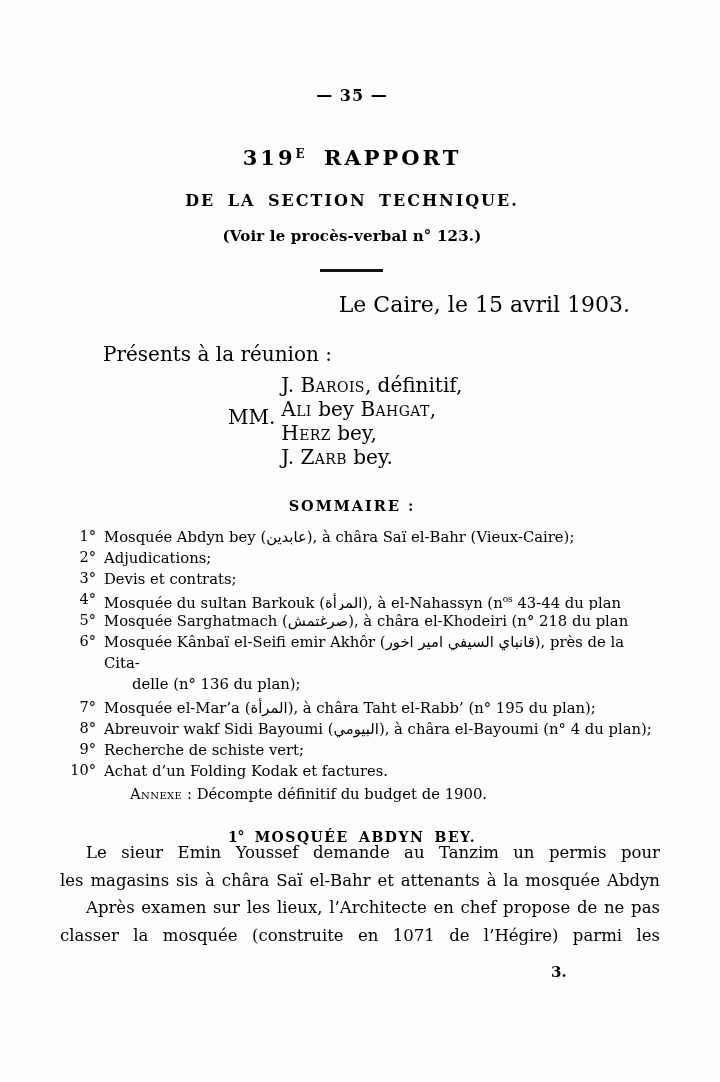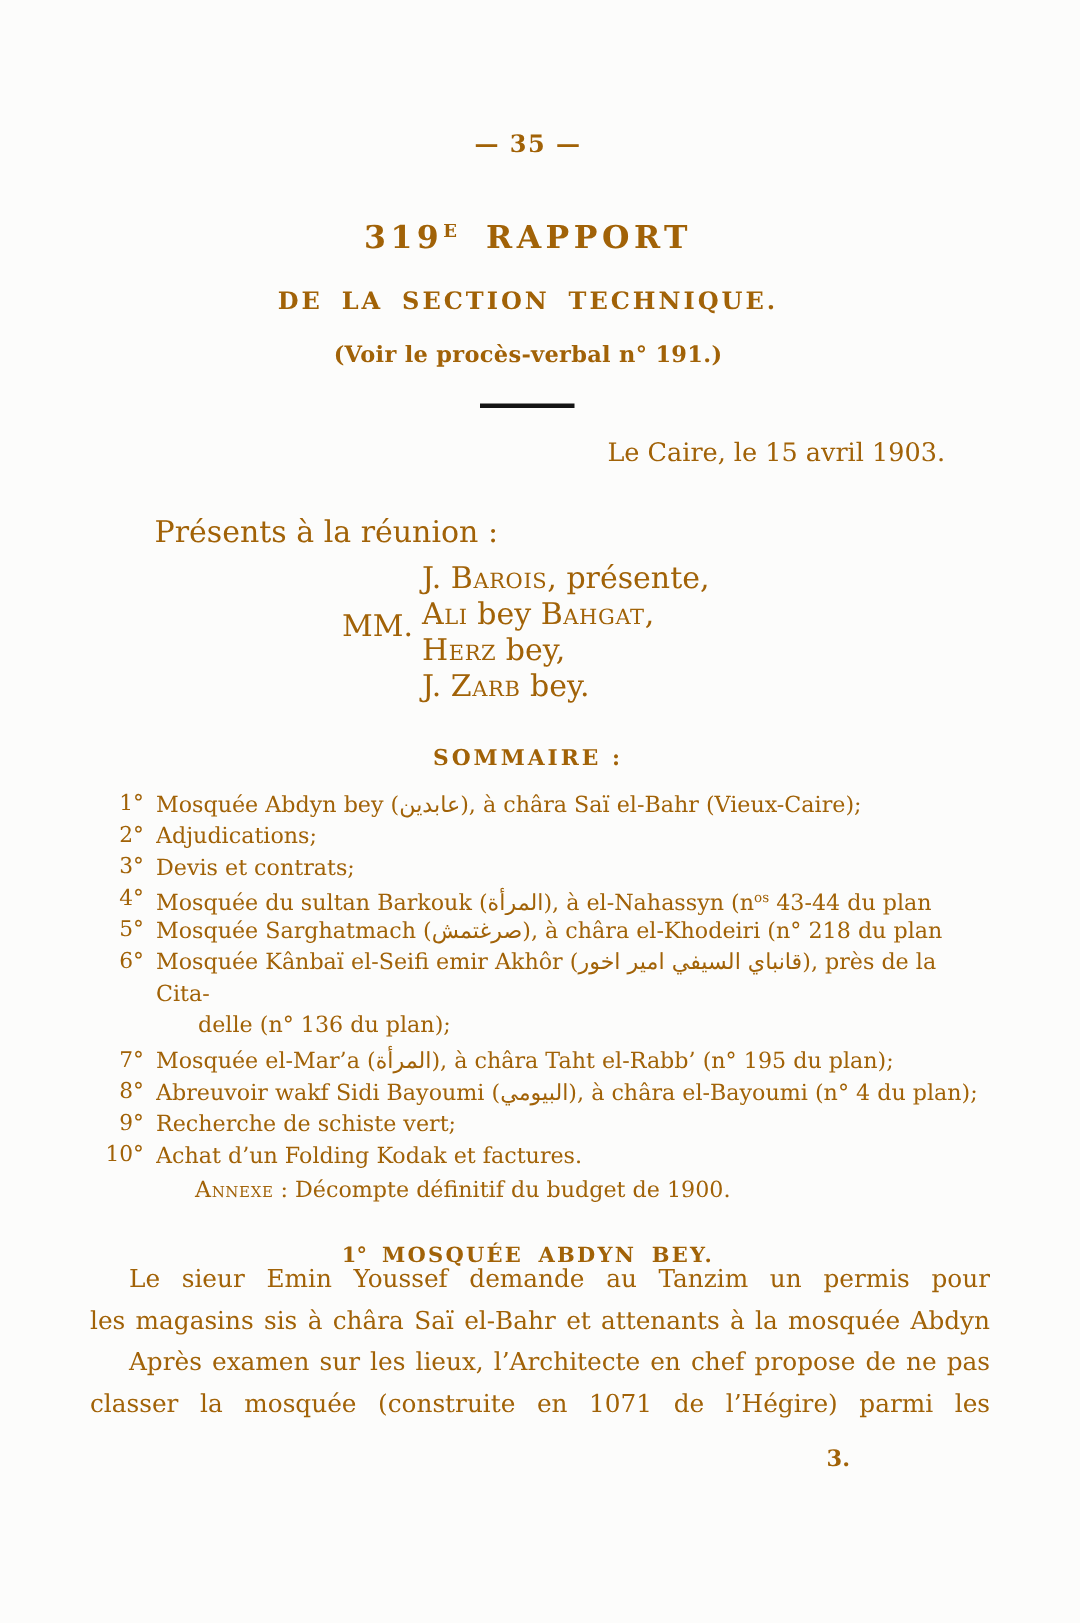--- a/index.html
+++ b/index.html
@@ -2,37 +2,37 @@
 <html><head>
 <meta charset="utf-8">
 <style>
   html,body { margin:0; padding:0; background:#e8e8e6; }
   .page {
     position:relative;
     width:720px; height:1082px;
     margin:0 auto;
     background:#fcfcfb;
     font-family:"DejaVu Serif","DejaVu Sans",serif;
-    color:#a16207;
+    color:#000000;
     overflow:hidden;
   }
   .center-col { position:absolute; left:0; width:704px; text-align:center; }
 
   .page-number { top:86px; font-size:16px; font-weight:bold; letter-spacing:1px; }
 
   .report-title { top:145px; font-size:21px; font-weight:bold; letter-spacing:3px; word-spacing:8px; }
   .report-title .sup { font-size:12px; position:relative; top:-7px; letter-spacing:1px; }
 
   .subtitle { top:191px; font-size:16px; font-weight:bold; letter-spacing:2px; word-spacing:5px; }
 
   .reference { top:227px; font-size:15px; font-weight:600; letter-spacing:0.2px; }
 
   .divider { position:absolute; top:269px; left:320px; width:63px; height:3px; background:#141414; }
 
-  .dateline { position:absolute; top:292px; right:90px; font-size:17px;margin-left:40px; }
+  .dateline { position:absolute; top:292px; right:90px; font-size:22px;margin-left:40px; }
 
   .attendance { position:absolute; top:342px; left:103px; font-size:20px; }
   .attendance-roll { display:flex; margin-top:7px; margin-left:125px; }
   .mm { margin-right:6px; line-height:24px;margin-top:32px; }
   .members .mrow { line-height:24px; white-space:nowrap; }
   .sc { font-variant:small-caps; letter-spacing:0.4px; }
 
   .sommaire-heading { top:497px; font-size:14.5px; font-weight:bold; letter-spacing:2px; }
 
   .sommaire-list { position:absolute; top:526px; left:60px; width:600px; }
@@ -61,32 +61,32 @@
 
   <div class="center-col page-number">— 35 —</div>
 
   <div class="center-col report-title">
     <span>319</span><span class="sup">E</span>
     <span>RAPPORT</span>
   </div>
 
   <div class="center-col subtitle">DE LA SECTION TECHNIQUE.</div>
 
-  <div class="center-col reference">(Voir le procès-verbal n° 191.)</div>
+  <div class="center-col reference">(Voir le procès-verbal n° 123.)</div>
 
   <div class="divider"></div>
 
   <div class="dateline">Le Caire, le 15 avril 1903.</div>
 
   <div class="attendance">
     <div>Présents à la réunion :</div>
     <div class="attendance-roll">
       <span class="mm">MM.</span>
       <div class="members">
-        <div class="mrow"><span>J. </span><span class="sc">Barois</span><span></span><span class="sc"></span><span>, présente,</span></div>
+        <div class="mrow"><span>J. </span><span class="sc">Barois</span><span></span><span class="sc"></span><span>, définitif,</span></div>
         <div class="mrow"><span></span><span class="sc">Ali</span><span> bey </span><span class="sc">Bahgat</span><span>,</span></div>
         <div class="mrow"><span></span><span class="sc">Herz</span><span> bey,</span><span class="sc"></span><span></span></div>
         <div class="mrow"><span>J. </span><span class="sc">Zarb</span><span> bey.</span><span class="sc"></span><span></span></div>
       </div>
     </div>
   </div>
 
   <div class="center-col sommaire-heading">SOMMAIRE :</div>
 
   <div class="sommaire-list">

